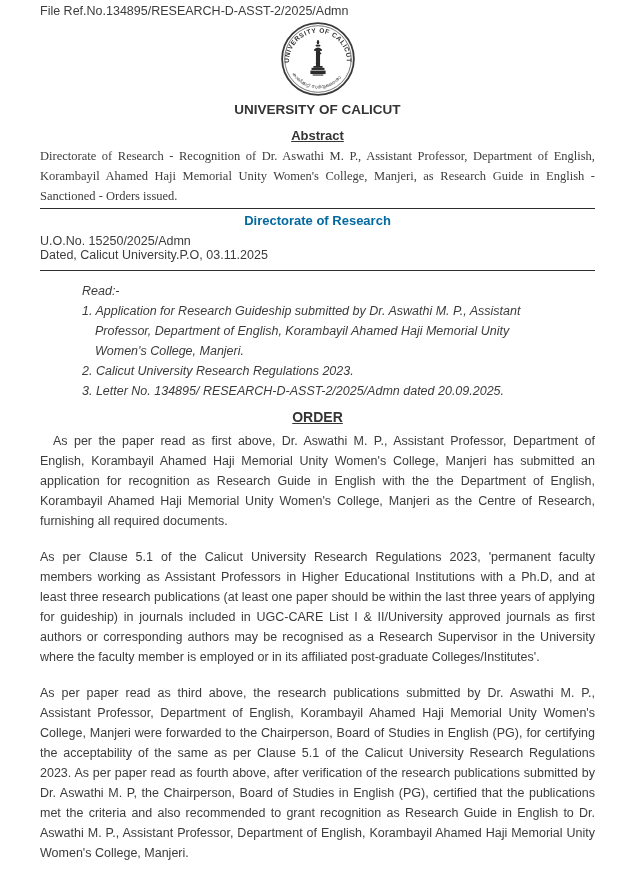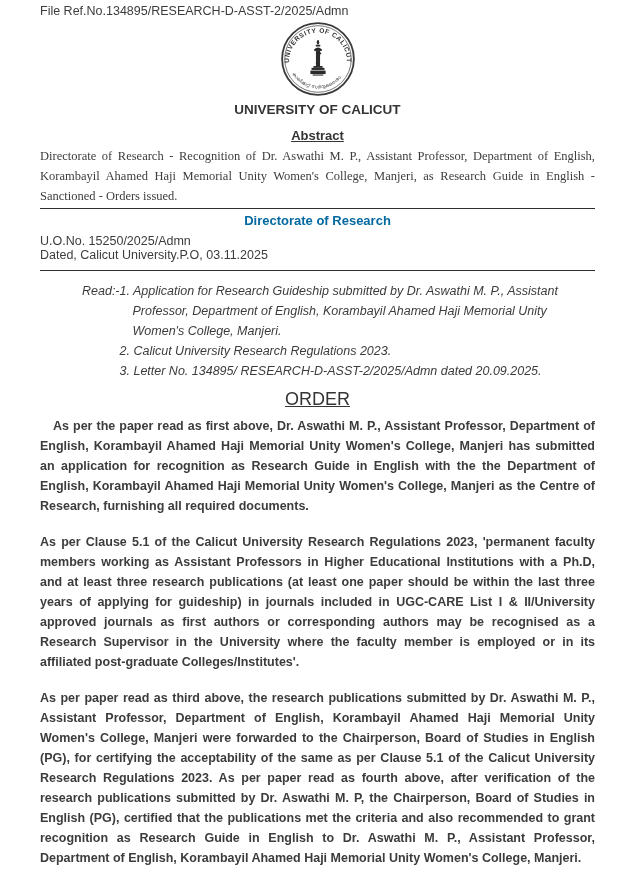--- a/index.html
+++ b/index.html
@@ -11,26 +11,26 @@
   }
   .file-ref { font-size:12.5px; }
   .logo-wrap { display:flex; justify-content:center; margin-top:3px; }
   .univ-name { text-align:center; font-weight:bold; font-size:13.5px; margin-top:5px; color:#343434; }
   .abstract-heading { text-align:center; font-weight:bold; font-size:13px; text-decoration:underline; margin-top:11px; color:#343434; }
   .abstract-text { text-align:justify; line-height:20px; margin:3px 0 0 0;font-family:Liberation Serif, serif; }
   .rule { border:none; border-top:1.8px solid #2e2e2e; margin:2px 0 0 0; }
   .rule2 { border:none; border-top:1.8px solid #2e2e2e; margin:8px 0 0 0; }
   .dir-heading { text-align:center; font-weight:bold; font-size:13px; margin-top:4px; color:#0369a1; }
   .uo-row { display:flex; justify-content:space-between; margin-top:6px;flex-direction:column; }
-  .read-block { display:flex; margin:10px 0 0 42px; line-height:20px; }
+  .read-block { display:flex; margin:10px 0 0 42px; line-height:20px;flex-direction:column; }
   .read-label { font-style:italic; white-space:nowrap; flex:none; }
   .read-items { max-width:468px;font-style:italic; }
   .read-items p { margin:0; padding-left:13px; text-indent:-13px; }
-  .order-heading { text-align:center; font-weight:normal; font-size:18px; text-decoration:underline; margin-top:8px; color:#343434; }
-  .para { text-align:justify; line-height:20px; margin:16px 0 0 0;font-weight:bold; }
+  .order-heading { text-align:center; font-weight:bold; font-size:14px; text-decoration:underline; margin-top:8px; color:#343434; }
+  .para { text-align:justify; line-height:20px; margin:16px 0 0 0; }
   .para.first { margin-top:6px; text-indent:13px; }
   .seal-ink { fill:#2b2b2b; }
 </style>
 </head>
 <body>
 
 <div class="page">
 
   <div class="file-ref">File Ref.No.134895/RESEARCH-D-ASST-2/2025/Admn</div>
 

